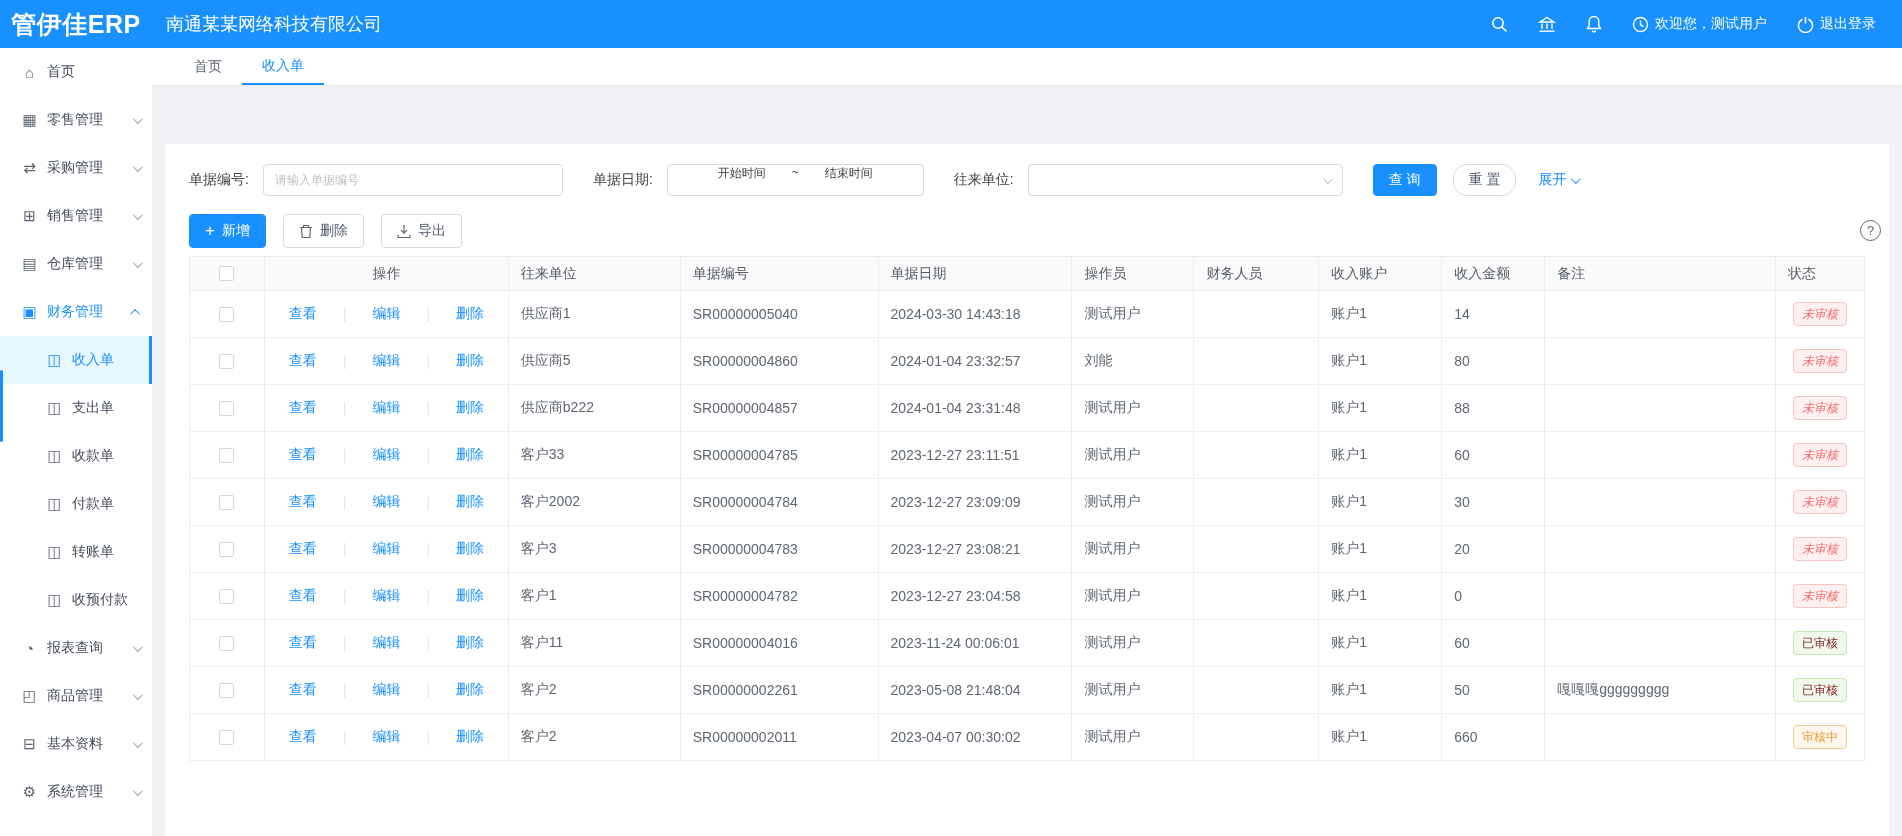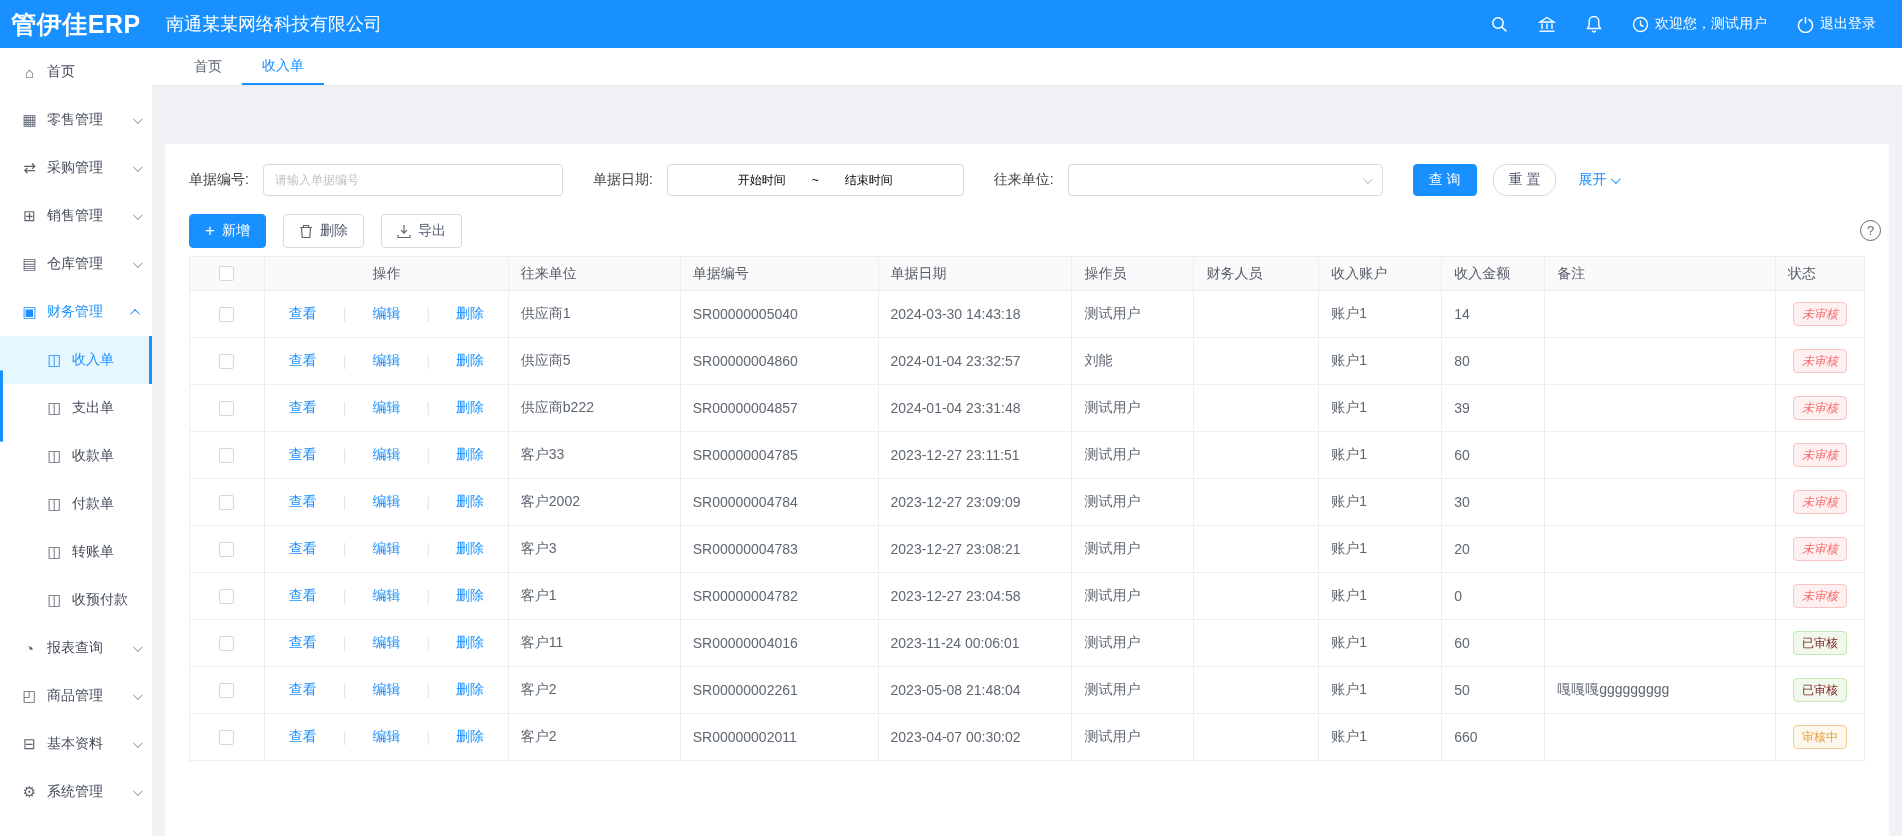--- a/index.html
+++ b/index.html
@@ -38,21 +38,21 @@
   .content { padding:10px 13px 0 13px;margin-top:48px; }
   .card { background:#fff; height:734px; padding:20px 24px 0 24px; position:relative; border-radius:2px; }
 
   
   .filter-row { display:flex; align-items:center; height:32px; font-size:14px; color:#444; }
   .f-label { margin-right:14px; white-space:nowrap; }
   .f-gap { margin-left:30px; }
   .inp { height:32px; border:1px solid #d9d9d9; border-radius:4px; background:#fff; font-size:12px; }
   input.inp { padding:0 11px; width:300px; color:#333; outline:none; }
   input.inp::placeholder { color:#bfbfbf; }
-  .date-range { width:297px; display:flex; align-items:center; justify-content:center; gap:26px; color:#000000; cursor:pointer; }
+  .date-range { width:257px; display:flex; align-items:flex-start; justify-content:center; gap:26px; color:#404040; cursor:pointer; }
   .select { width:315px; display:flex; align-items:center; justify-content:flex-end; padding:0 12px; cursor:pointer; }
   .caret { width:7px; height:7px; border-right:1.4px solid #c0c4cc; border-bottom:1.4px solid #c0c4cc; transform:rotate(45deg) translateY(-2px); }
   .btn { height:32px; border-radius:4px; font-size:14px; display:inline-flex; align-items:center; justify-content:center;
     padding:0 15px; cursor:pointer; border:1px solid #d9d9d9; background:#fff; color:#515a6e; white-space:nowrap; }
   .btn.primary { background:#1890ff; border-color:#1890ff; color:#fff; }
   .btn-search { margin-left:30px; }
   .btn-reset { margin-left:16px;border-radius:14px; }
   .expand { margin-left:22px; color:#1890ff; display:flex; align-items:center; gap:5px; cursor:pointer; font-size:14px; }
   .caret.blue { border-color:#1890ff; }
 
@@ -356,21 +356,21 @@
                   <span class="sep">|</span>
                   <a>删除</a>
                 </span>
               </td>
               <td>供应商b222</td>
               <td>SR00000004857</td>
               <td>2024-01-04 23:31:48</td>
               <td>测试用户</td>
               <td></td>
               <td>账户1</td>
-              <td>39</td>
+              <td>88</td>
               <td></td>
               <td class="c"><span class="badge unaudited">未审核</span></td>
             </tr>
             <tr>
               <td class="c">
                 <div class="cb"></div>
               </td>
               <td class="c">
                 <span class="ops">
                   <a>查看</a>

